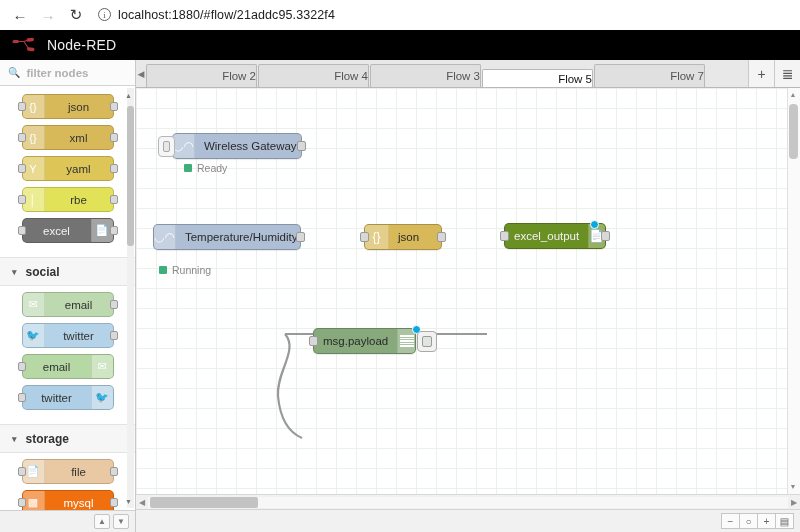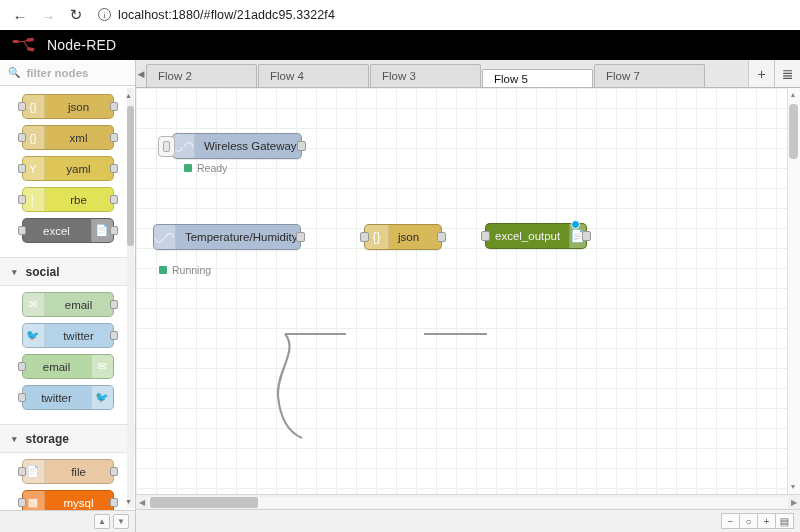--- a/index.html
+++ b/index.html
@@ -129,21 +129,21 @@
   }
   .tab-scroll-left {
     width: 10px; height: 100%; display: flex; align-items: center;
     justify-content: center; font-size: 9px; color: #777; background: #e8e8e8;
   }
   .tab {
     width: 111px; height: 23px; background: #e0e0e0;
     border: 1px solid #b8b8b8; border-bottom: none;
     border-radius: 2px 2px 0 0; margin-right: 1px;
     display: flex; align-items: center; padding-left: 11px;
-    font-size: 11.5px; color: #555;
+    font-size: 11.5px; color: #555; justify-content: flex-end;
   }
   .tab.active {
     background: #ffffff; color: #111; font-weight: normal; height: 18px;
   }
   .tab-spacer { flex: 1; background: #e8e8e8; height: 100%; }
   .tab-btn {
     width: 26px; height: 27px; background: #f4f4f4;
     border-left: 1px solid #c9c9c9;
     display: flex; align-items: center; justify-content: center;
     font-size: 14px; color: #555;
@@ -438,28 +438,43 @@
           <span>Running</span>
         </div>
 
         <div class="fnode" style="left:228px;top:136px;width:78px;background:#d8b95a">
           <span class="fport in"></span>
           <span class="fic">{}</span>
           <span class="flabel">json</span>
           <span class="fport out"></span>
         </div>
 
-        <div class="fnode" style="left:349px;top:135px;width:102px;background:#6a8f22;color:#f2f2f2">
+        <div class="fnode" style="left:368px;top:135px;width:102px;background:#6a8f22;color:#f2f2f2">
           <span class="fport in"></span>
           <span class="flabel" style="text-align:left">excel_output</span>
           <span class="fic right">📄</span>
           <span class="badge-dot"></span>
           <span class="fport out"></span>
         </div>
 
+        <div class="fnode" style="left:177px;top:240px;width:103px;background:#87a97b">
+          <span class="fport in"></span>
+          <span class="flabel">msg.payload</span>
+          <span class="fic right">
+            <span class="debug-bars">
+              <i></i>
+                <i></i>
+                <i></i>
+                <i></i>
+                <i></i>
+            </span>
+          </span>
+          <span class="badge-dot" style="right:-6px"></span>
+          <div class="debug-btn"></div>
+        </div>
 
       </div>
 
       <div class="canvas-vscroll">
         <div class="cv-arrow" style="top:3px">▲</div>
         <div class="cv-thumb" style="top:16px;height:55px"></div>
         <div class="cv-arrow" style="bottom:3px">▼</div>
       </div>
     </div>
 

